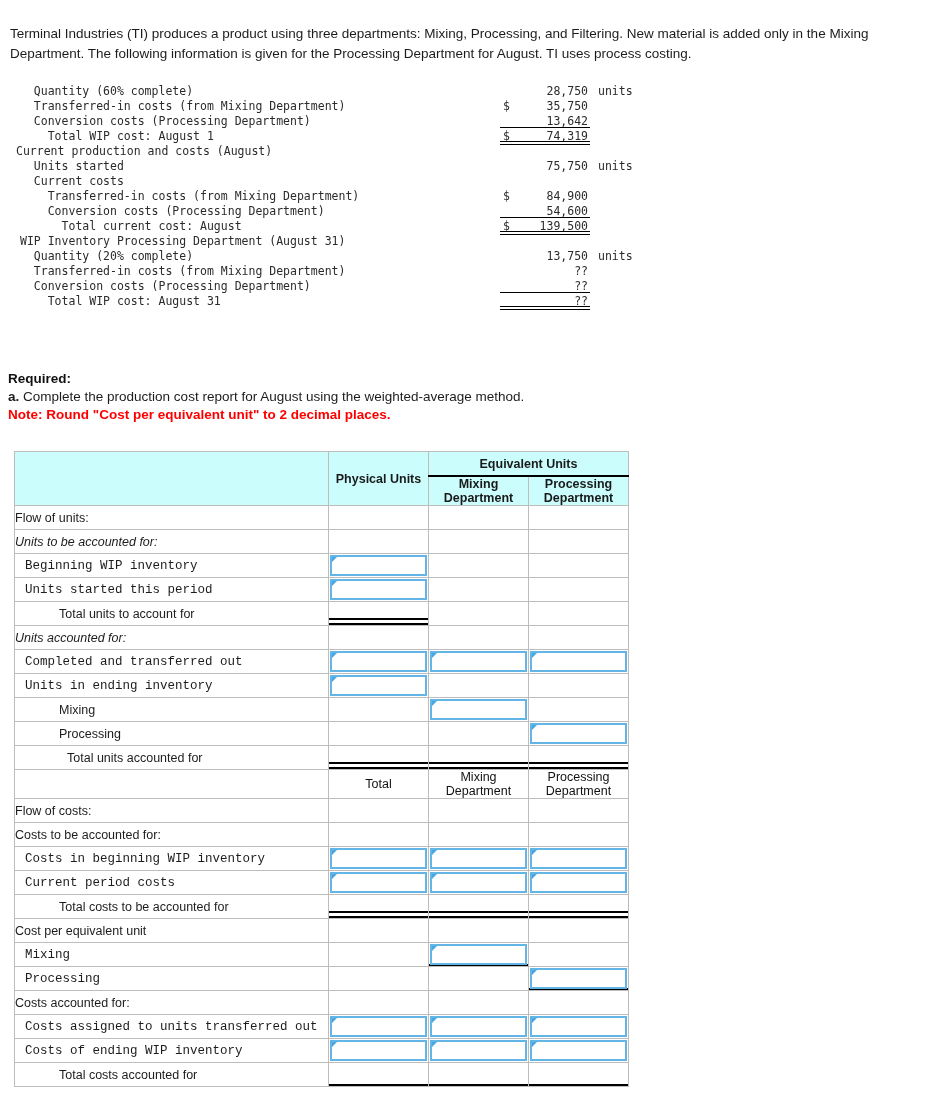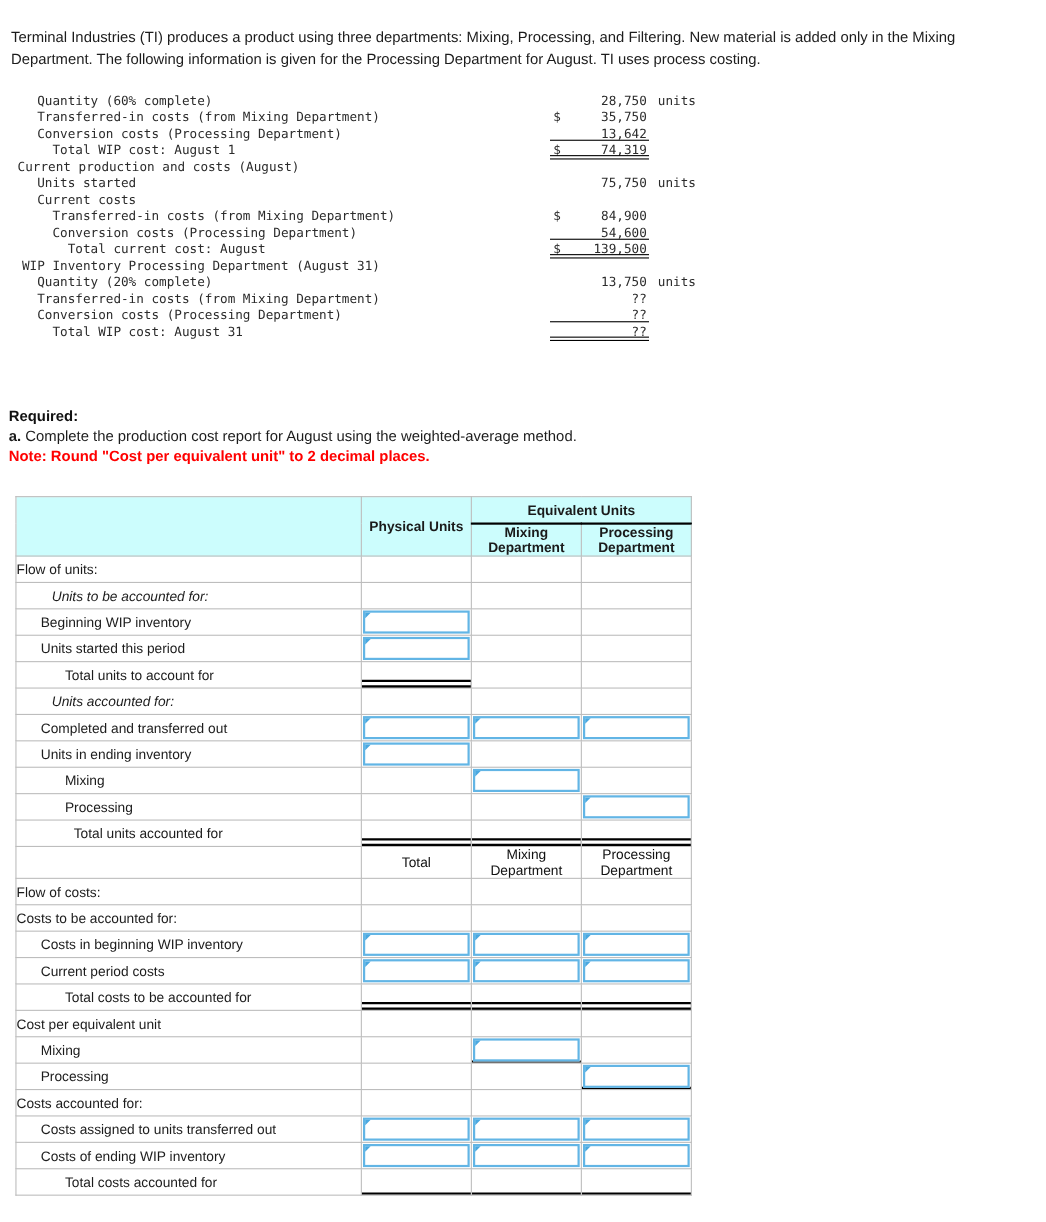--- a/index.html
+++ b/index.html
@@ -151,24 +151,24 @@
     line-height: 14px;
     height: 34px;
     color: #111;
   }
 
   .lbl {
     padding-left: 4px;
     color: #1c1c1c;
     white-space: nowrap;
   }
-  .lbl.i1 { padding-left: 22px; }
+  .lbl.i1 { padding-left: 10px; font-family: Liberation Mono, monospace; }
   .lbl.i2 { padding-left: 44px; }
   .lbl.i3 { padding-left: 52px; }
-  .lbl.it { font-style: italic; padding-left: 32px; }
+  .lbl.it { font-style: italic; }
 
   
   .cell { position: relative; }
   .box {
     position: absolute;
     left: 1px;
     top: 1px;
     right: 1px;
     bottom: 1px;
     border: 2px solid #62b5e5;

